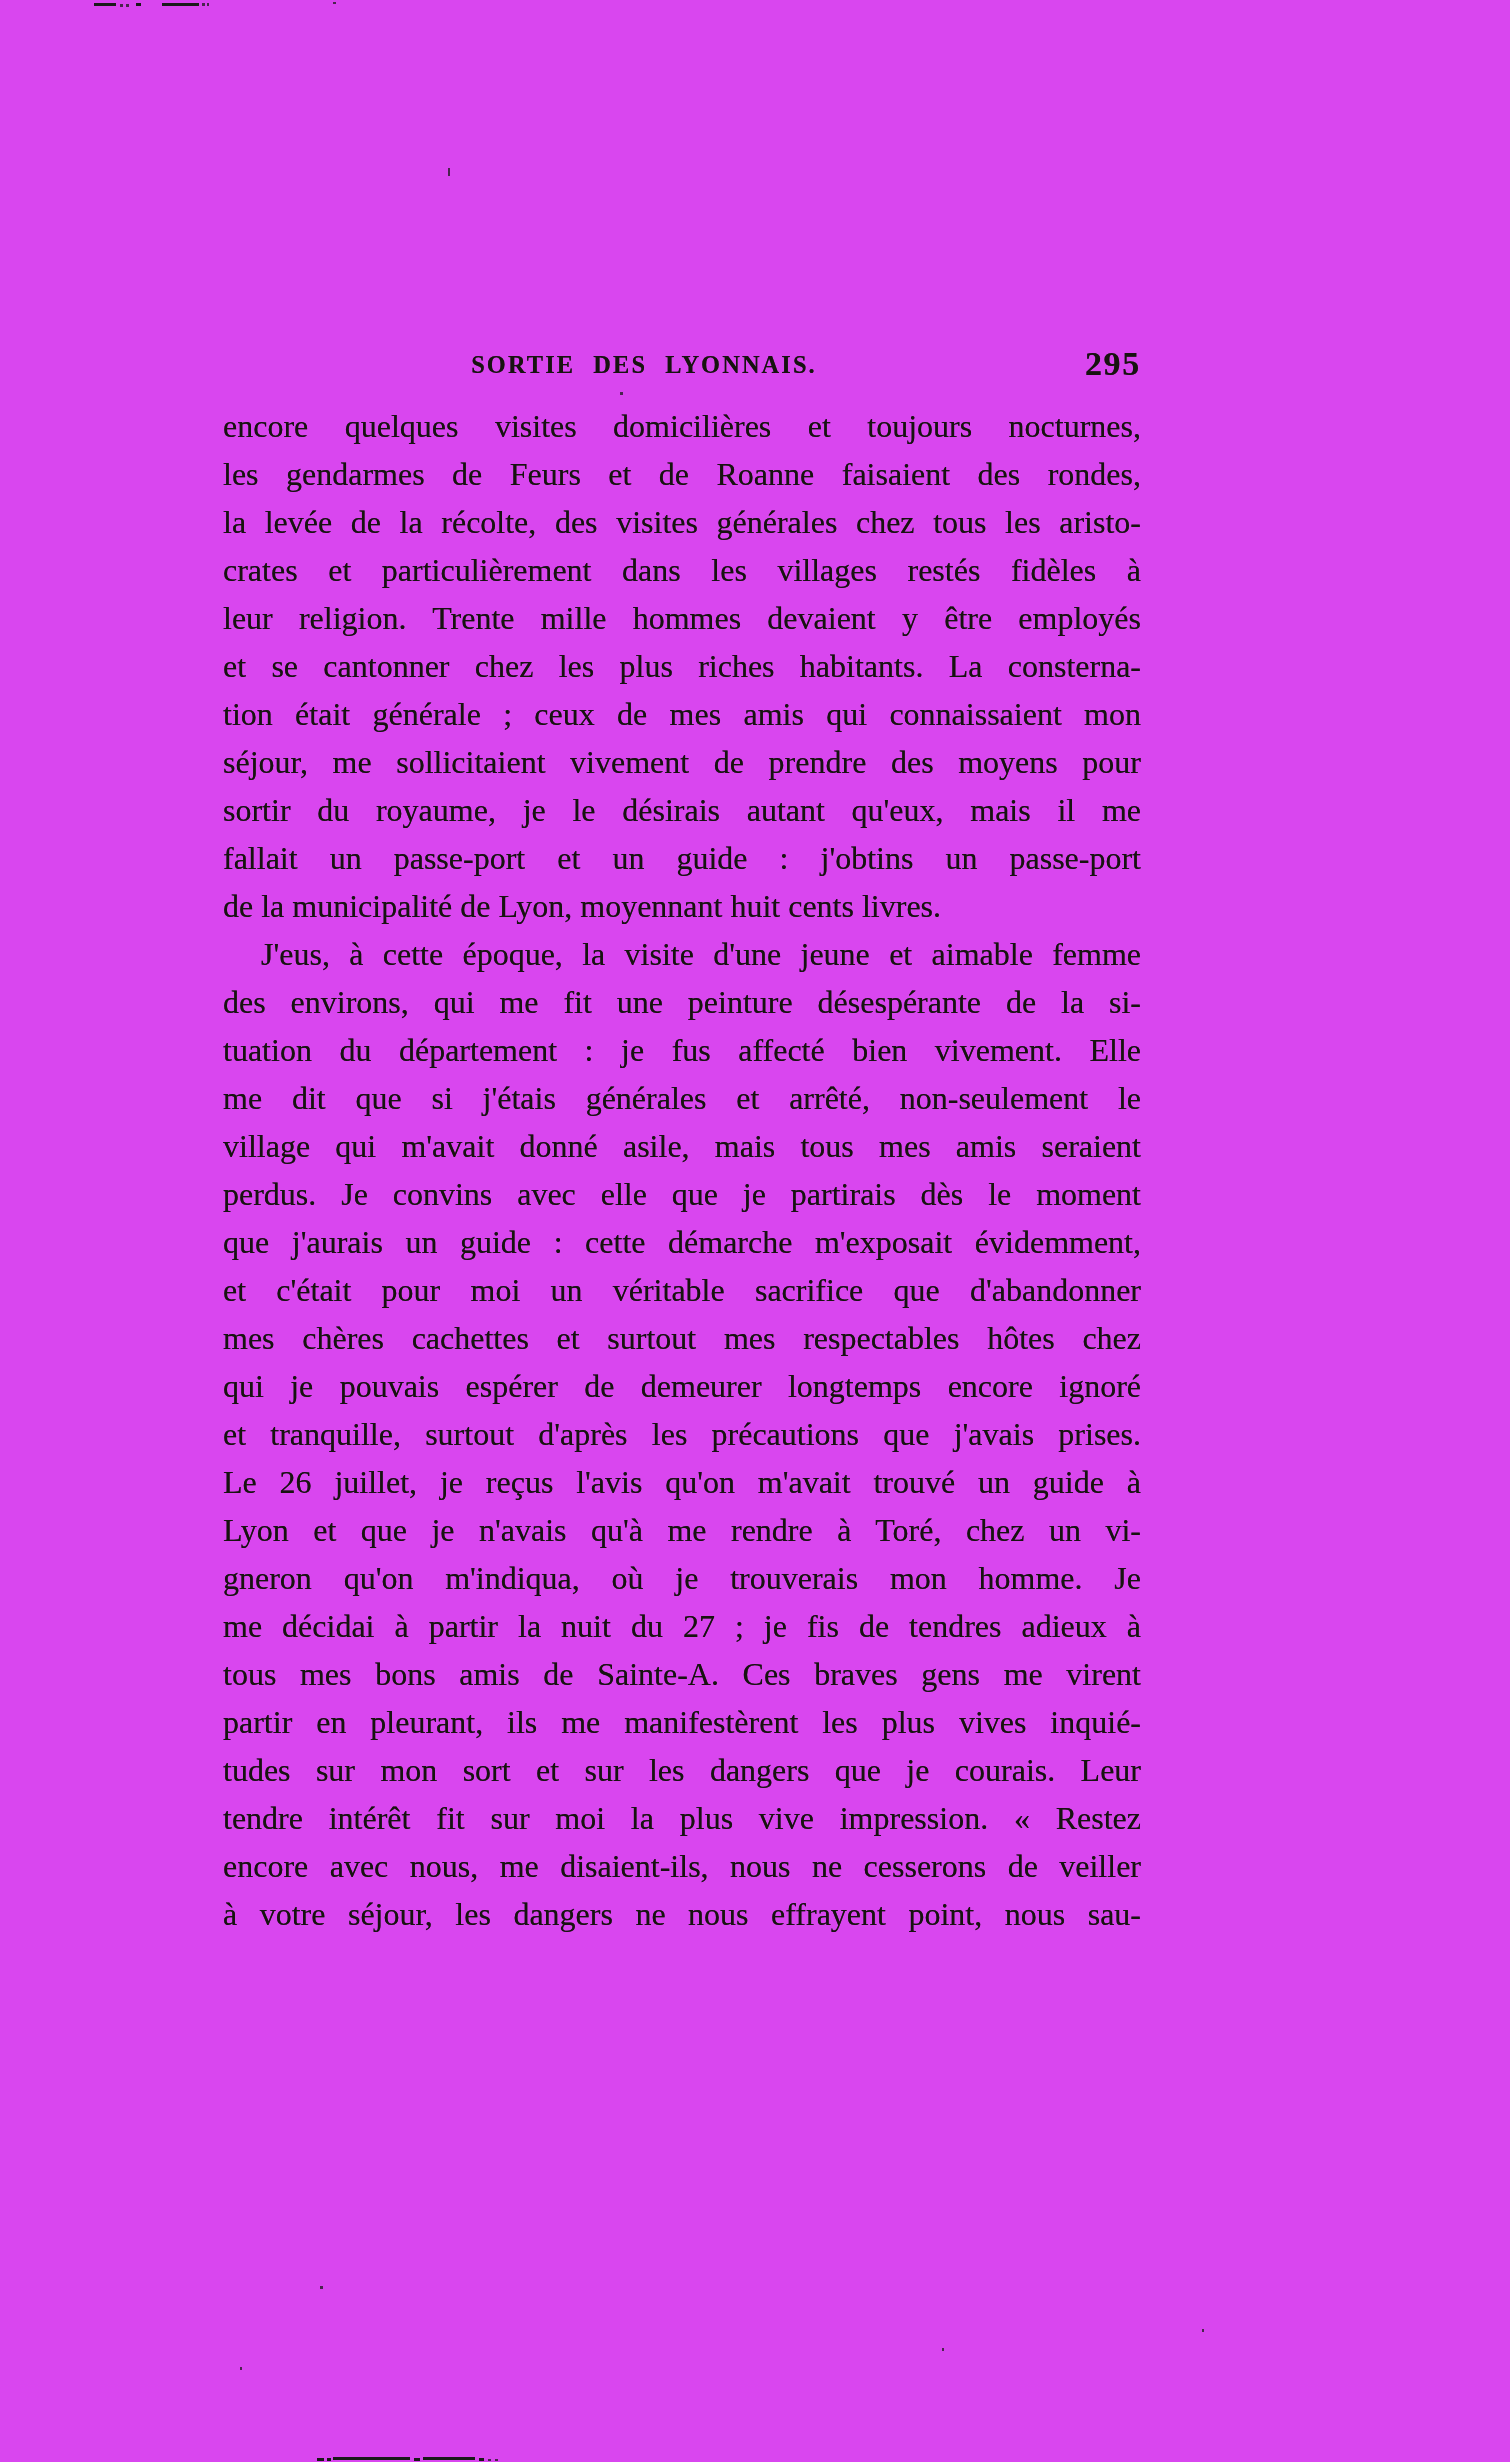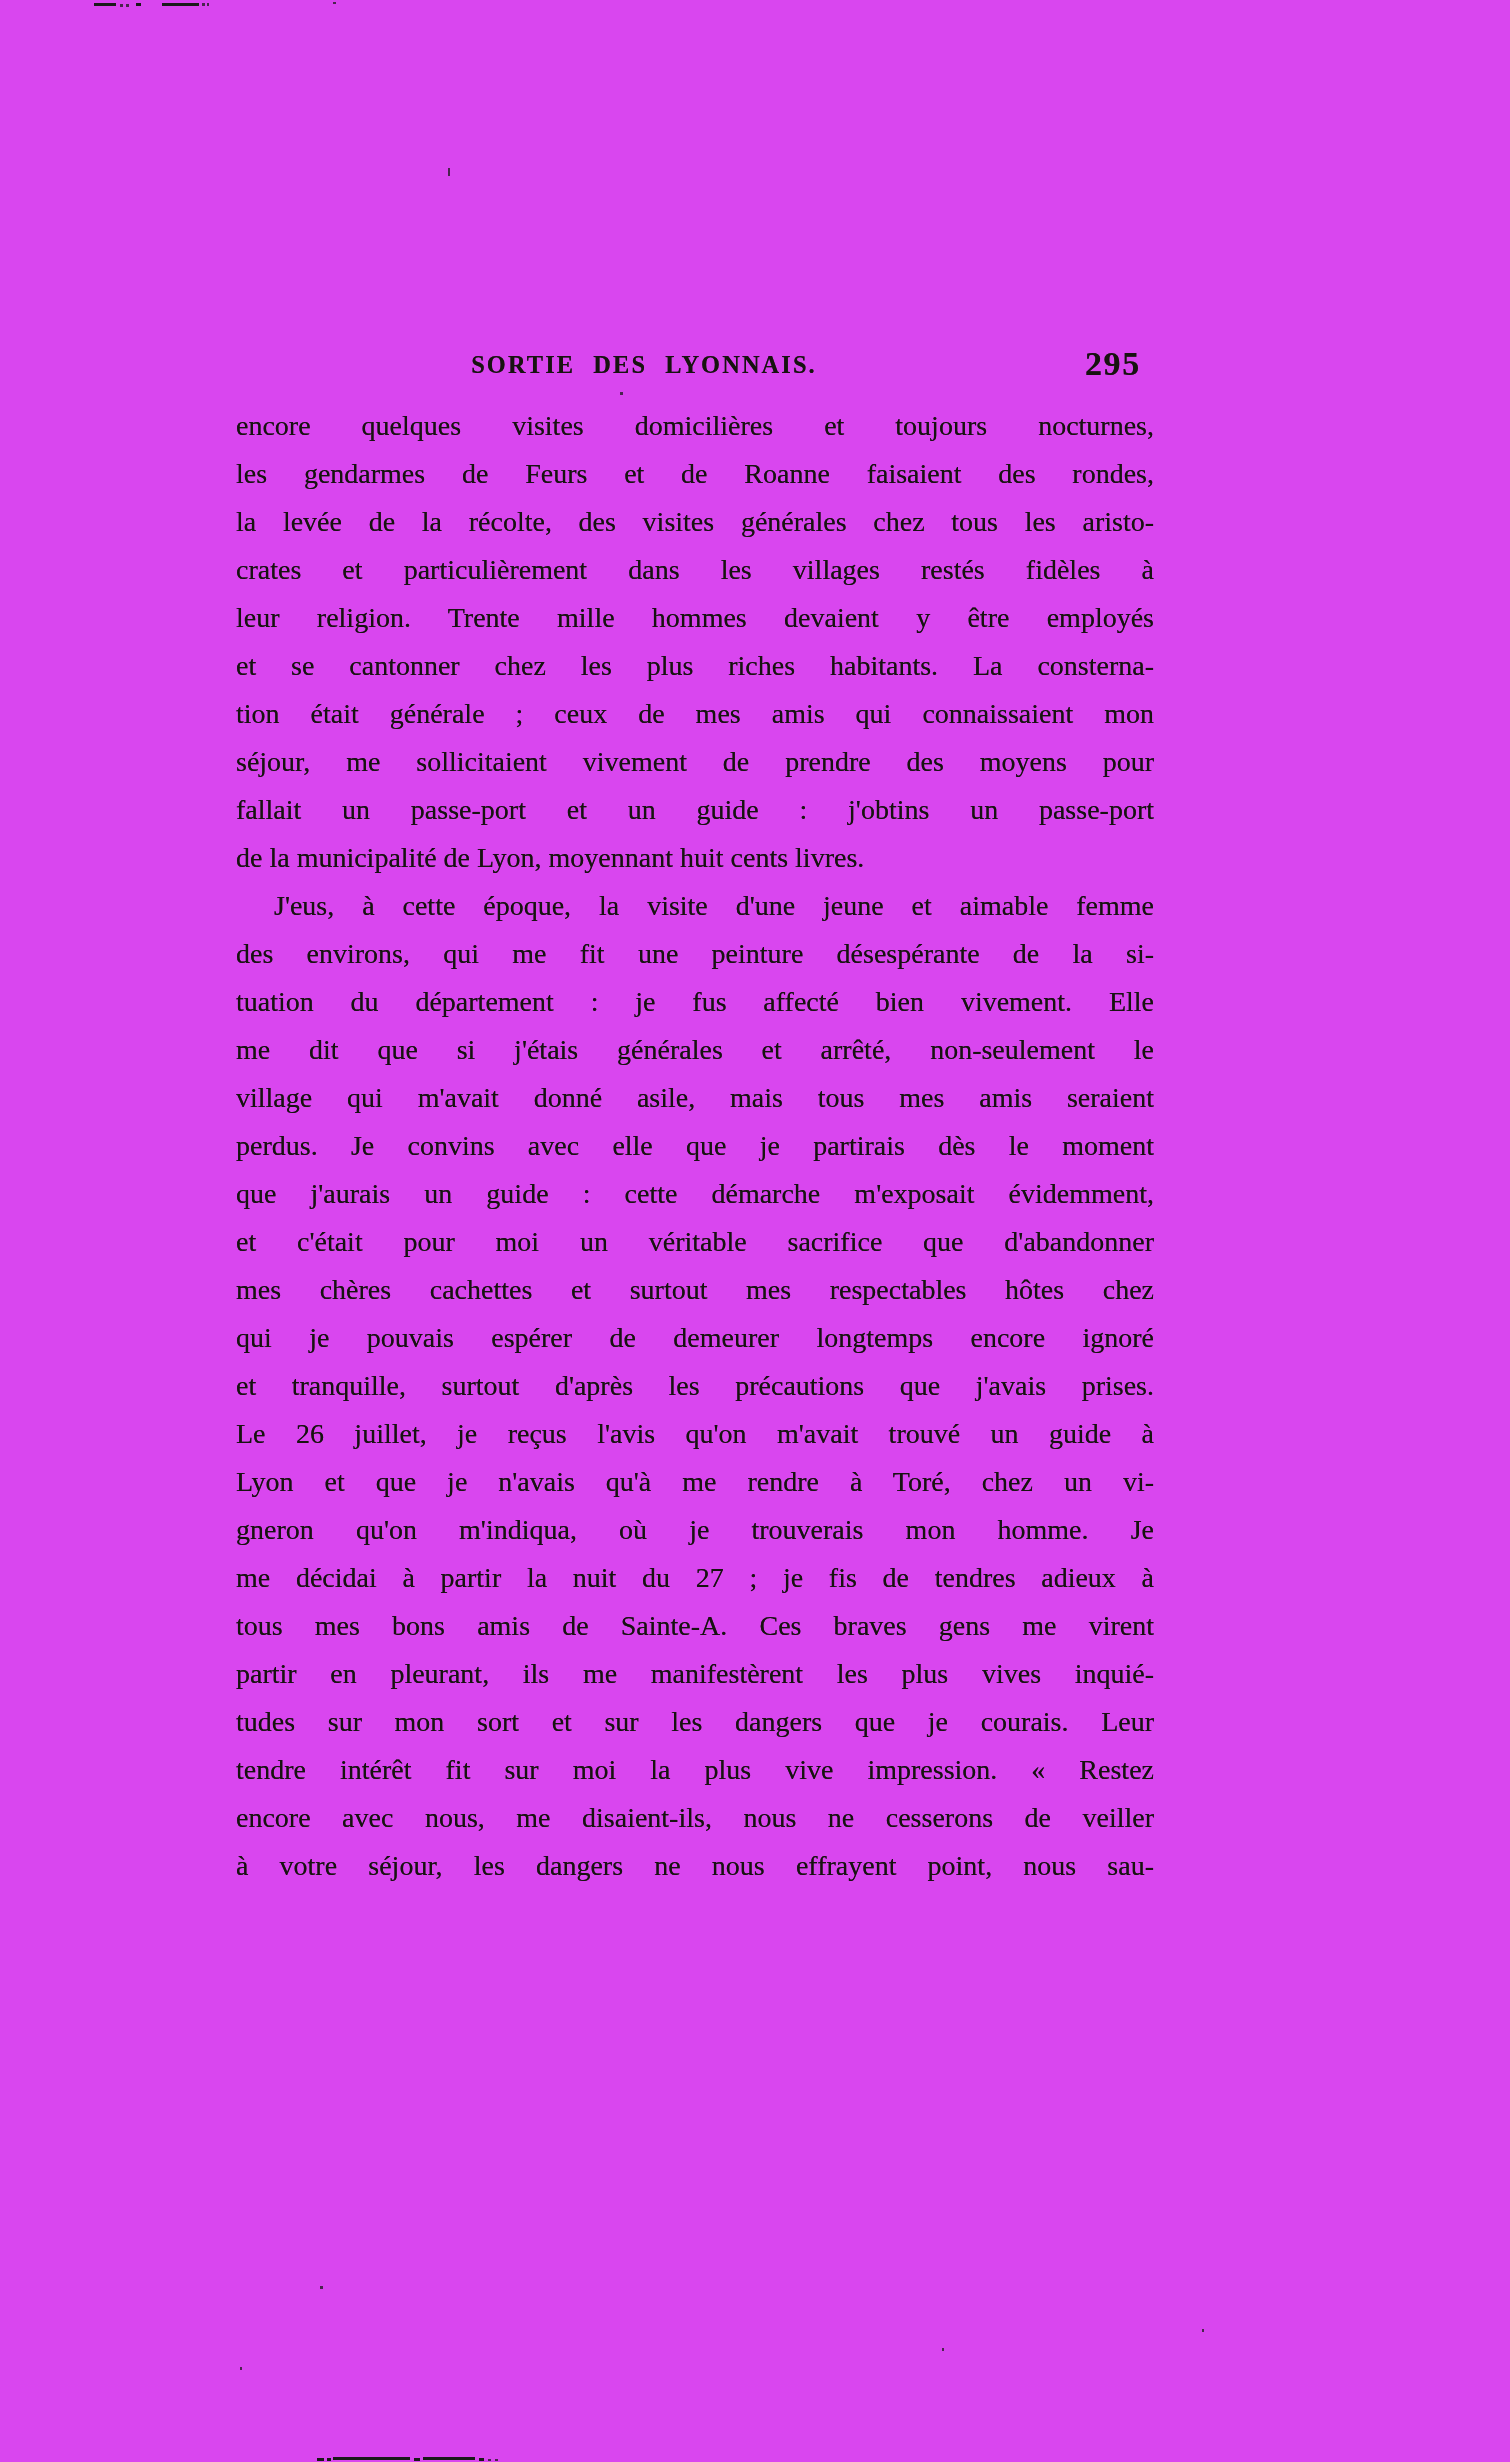--- a/index.html
+++ b/index.html
@@ -42,24 +42,24 @@
     right: 0;
     top: -3.4px;
     font-size: 34px;
     font-weight: bold;
     letter-spacing: 1.7px;
     text-shadow: 0 0 0.4px rgba(23,19,16,0.65);
   }
   
   .text-block {
     position: absolute;
-    left: 236px;
+    left: 223px;
     top: 402px;
     width: 918px;
-    font-size: 28px;
+    font-size: 32px;
     line-height: 48px;
     text-shadow: 0 0 0.5px rgba(23,19,16,0.7);
   }
   .text-line {
     height: 48px;
     text-align: justify;
     text-align-last: justify;
     white-space: normal;
     overflow: visible;
   }
@@ -99,20 +99,21 @@
 
   <div class="text-block">
     <div class="text-line">encore quelques visites domicilières et toujours nocturnes,</div>
     <div class="text-line">les gendarmes de Feurs et de Roanne faisaient des rondes,</div>
     <div class="text-line">la levée de la récolte, des visites générales chez tous les aristo-</div>
     <div class="text-line">crates et particulièrement dans les villages restés fidèles à</div>
     <div class="text-line">leur religion. Trente mille hommes devaient y être employés</div>
     <div class="text-line">et se cantonner chez les plus riches habitants. La consterna-</div>
     <div class="text-line">tion était générale ; ceux de mes amis qui connaissaient mon</div>
     <div class="text-line">séjour, me sollicitaient vivement de prendre des moyens pour</div>
+    <div class="text-line">sortir du royaume, je le désirais autant qu'eux, mais il me</div>
     <div class="text-line">fallait un passe-port et un guide : j'obtins un passe-port</div>
     <div class="text-line para-end">de la municipalité de Lyon, moyennant huit cents livres.</div>
     <div class="text-line indent">J'eus, à cette époque, la visite d'une jeune et aimable femme</div>
     <div class="text-line">des environs, qui me fit une peinture désespérante de la si-</div>
     <div class="text-line">tuation du département : je fus affecté bien vivement. Elle</div>
     <div class="text-line">me dit que si j'étais générales et arrêté, non-seulement le</div>
     <div class="text-line">village qui m'avait donné asile, mais tous mes amis seraient</div>
     <div class="text-line">perdus. Je convins avec elle que je partirais dès le moment</div>
     <div class="text-line">que j'aurais un guide : cette démarche m'exposait évidemment,</div>
     <div class="text-line">et c'était pour moi un véritable sacrifice que d'abandonner</div>

